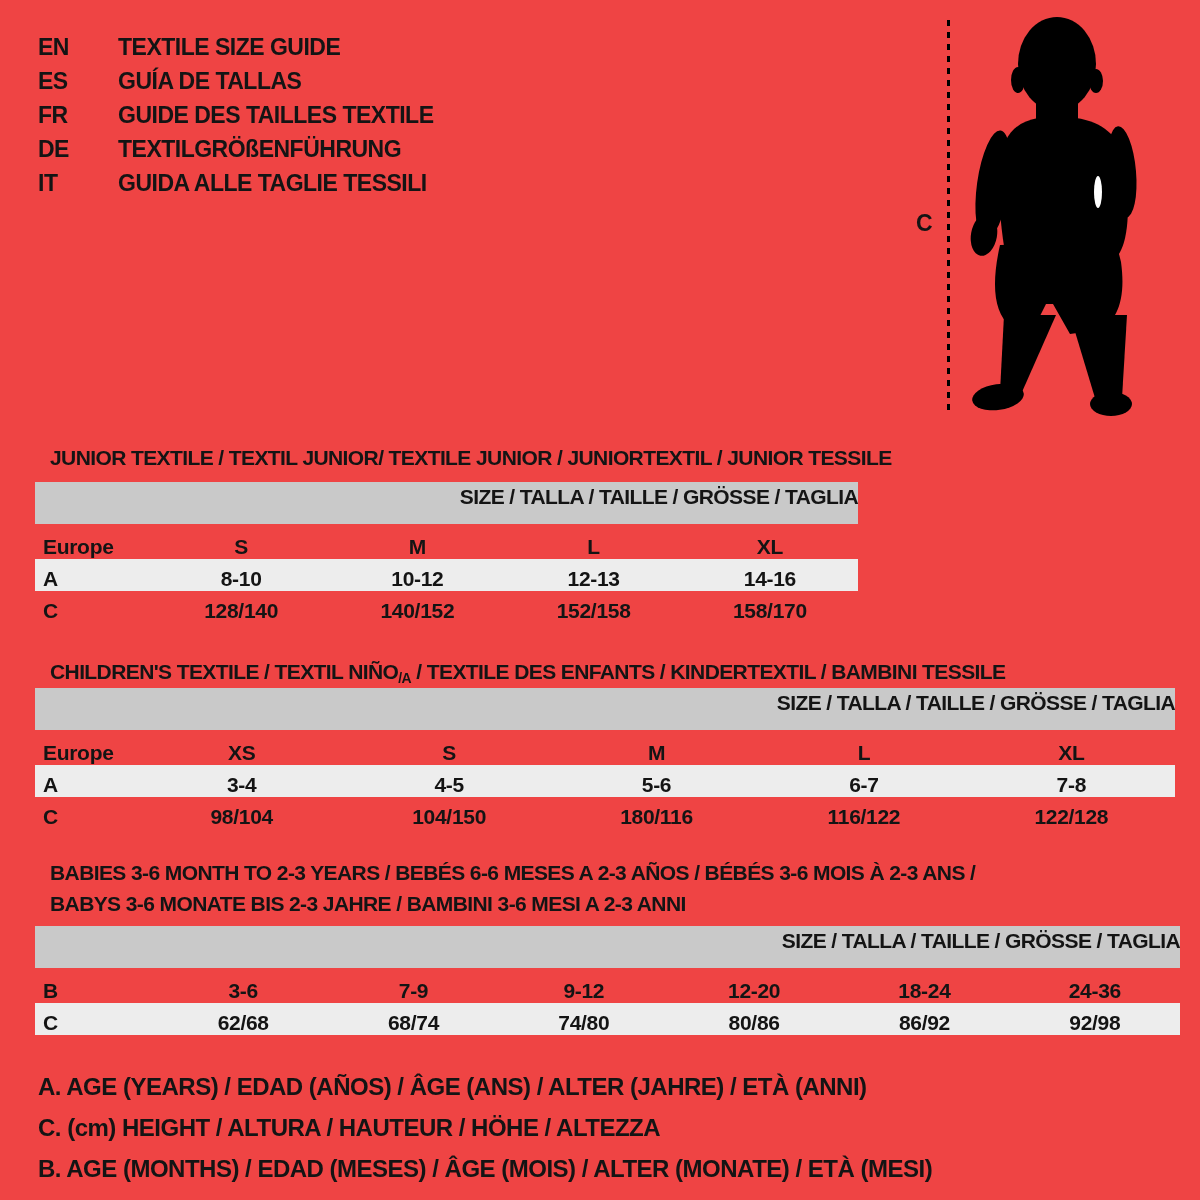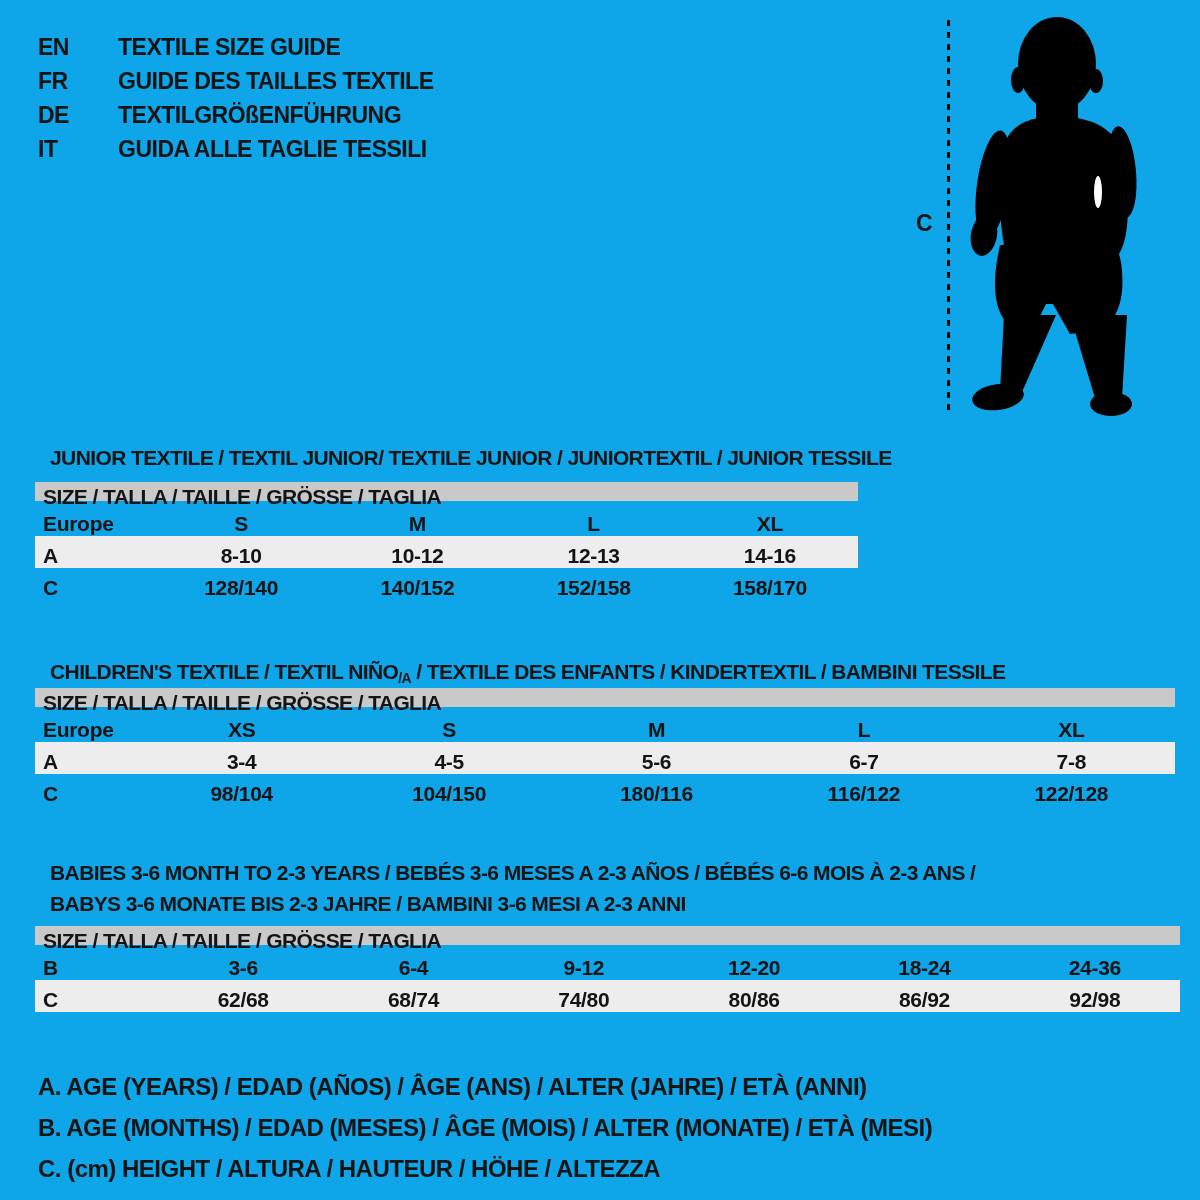--- a/index.html
+++ b/index.html
@@ -1,18 +1,18 @@
 <!DOCTYPE html>
 <html><head>
 <meta charset="utf-8">
 <title>Textile Size Guide</title>
 <style>
   html,body { margin:0; padding:0; background:#ffffff; }
   #canvas {
-    position:relative; width:1200px; height:1200px; background:#0ea5e9;
+    position:relative; width:1200px; height:1200px; background:#ef4444;
     font-family:"Liberation Sans", sans-serif; color:#141414; overflow:hidden;text-decoration:underline;
   }
 
   
   .langs { position:absolute; left:38px; top:30px; }
   .lang-row { display:flex; height:34px; align-items:center;
               font-size:23px; font-weight:700; letter-spacing:-0.5px; }
   .lang-code { width:80px; }
   .lang-title { white-space:nowrap; }
 
@@ -29,22 +29,22 @@
   .heading-junior   { top:434px; }
   .heading-children { top:648px; }
   .heading-babies   { top:845px; line-height:31px; }
   .subscript { font-size:14px; vertical-align:-4px; }
 
   
   .size-table { position:absolute; left:35px; }
   .table-junior   { top:482px; width:823px;  }
   .table-children { top:688px; width:1140px; }
   .table-babies   { top:926px; width:1145px; }
-  .size-bar { height:19px; line-height:29px; background:#c9c9c9;
-    font-size:21px; font-weight:700; letter-spacing:-0.6px; padding-left:8px; }
+  .size-bar { height:42px; line-height:29px; background:#c9c9c9;
+    font-size:21px; font-weight:700; letter-spacing:-0.6px; padding-left:8px;text-align:right; }
   .trow { display:flex; height:32px; align-items:flex-end;
     font-size:21px; font-weight:700; letter-spacing:-0.3px; }
   .trow.first { margin-top:3px; }
   .trow.stripe { background:#ededed; }
   .trow .lbl { padding-left:8px; }
   .table-junior   .lbl { width:110px; }
   .table-children .lbl { width:95px;  }
   .table-babies   .lbl { width:115px; }
   .trow .cell { flex:1; text-align:center; }
 
@@ -55,20 +55,24 @@
 </style>
 </head>
 <body>
 
 <div id="canvas">
 
   <div class="langs">
     <div class="lang-row">
       <span class="lang-code">EN</span>
       <span class="lang-title">TEXTILE SIZE GUIDE</span>
+    </div>
+    <div class="lang-row">
+      <span class="lang-code">ES</span>
+      <span class="lang-title">GUÍA DE TALLAS</span>
     </div>
     <div class="lang-row">
       <span class="lang-code">FR</span>
       <span class="lang-title">GUIDE DES TAILLES TEXTILE</span>
     </div>
     <div class="lang-row">
       <span class="lang-code">DE</span>
       <span class="lang-title">TEXTILGRÖßENFÜHRUNG</span>
     </div>
     <div class="lang-row">
@@ -160,44 +164,44 @@
       <span class="lbl">C</span>
       <span class="cell">98/104</span>
       <span class="cell">104/150</span>
       <span class="cell">180/116</span>
       <span class="cell">116/122</span>
       <span class="cell">122/128</span>
     </div>
   </div>
 
   <h2 class="section-heading heading-babies">
-    <span style="display:block">BABIES 3-6 MONTH TO 2-3 YEARS / BEBÉS 3-6 MESES A 2-3 AÑOS / BÉBÉS 6-6 MOIS À 2-3 ANS /</span>
+    <span style="display:block">BABIES 3-6 MONTH TO 2-3 YEARS / BEBÉS 6-6 MESES A 2-3 AÑOS / BÉBÉS 3-6 MOIS À 2-3 ANS /</span>
     <span style="display:block">BABYS 3-6 MONATE BIS 2-3 JAHRE / BAMBINI 3-6 MESI A 2-3 ANNI</span>
   </h2>
   <div class="size-table table-babies">
     <div class="size-bar">SIZE / TALLA / TAILLE / GRÖSSE / TAGLIA</div>
     <div class="trow first">
       <span class="lbl">B</span>
       <span class="cell">3-6</span>
-      <span class="cell">6-4</span>
+      <span class="cell">7-9</span>
       <span class="cell">9-12</span>
       <span class="cell">12-20</span>
       <span class="cell">18-24</span>
       <span class="cell">24-36</span>
     </div>
     <div class="trow stripe">
       <span class="lbl">C</span>
       <span class="cell">62/68</span>
       <span class="cell">68/74</span>
       <span class="cell">74/80</span>
       <span class="cell">80/86</span>
       <span class="cell">86/92</span>
       <span class="cell">92/98</span>
     </div>
   </div>
 
   <div class="footnotes">
     <div class="footnote">A. AGE (YEARS) / EDAD (AÑOS) / ÂGE (ANS) / ALTER (JAHRE) / ETÀ (ANNI)</div>
+    <div class="footnote">C. (cm) HEIGHT / ALTURA / HAUTEUR / HÖHE / ALTEZZA</div>
     <div class="footnote">B. AGE (MONTHS) / EDAD (MESES) / ÂGE (MOIS) / ALTER (MONATE) / ETÀ (MESI)</div>
-    <div class="footnote">C. (cm) HEIGHT / ALTURA / HAUTEUR / HÖHE / ALTEZZA</div>
   </div>
 
 </div>
 
 </body></html>

